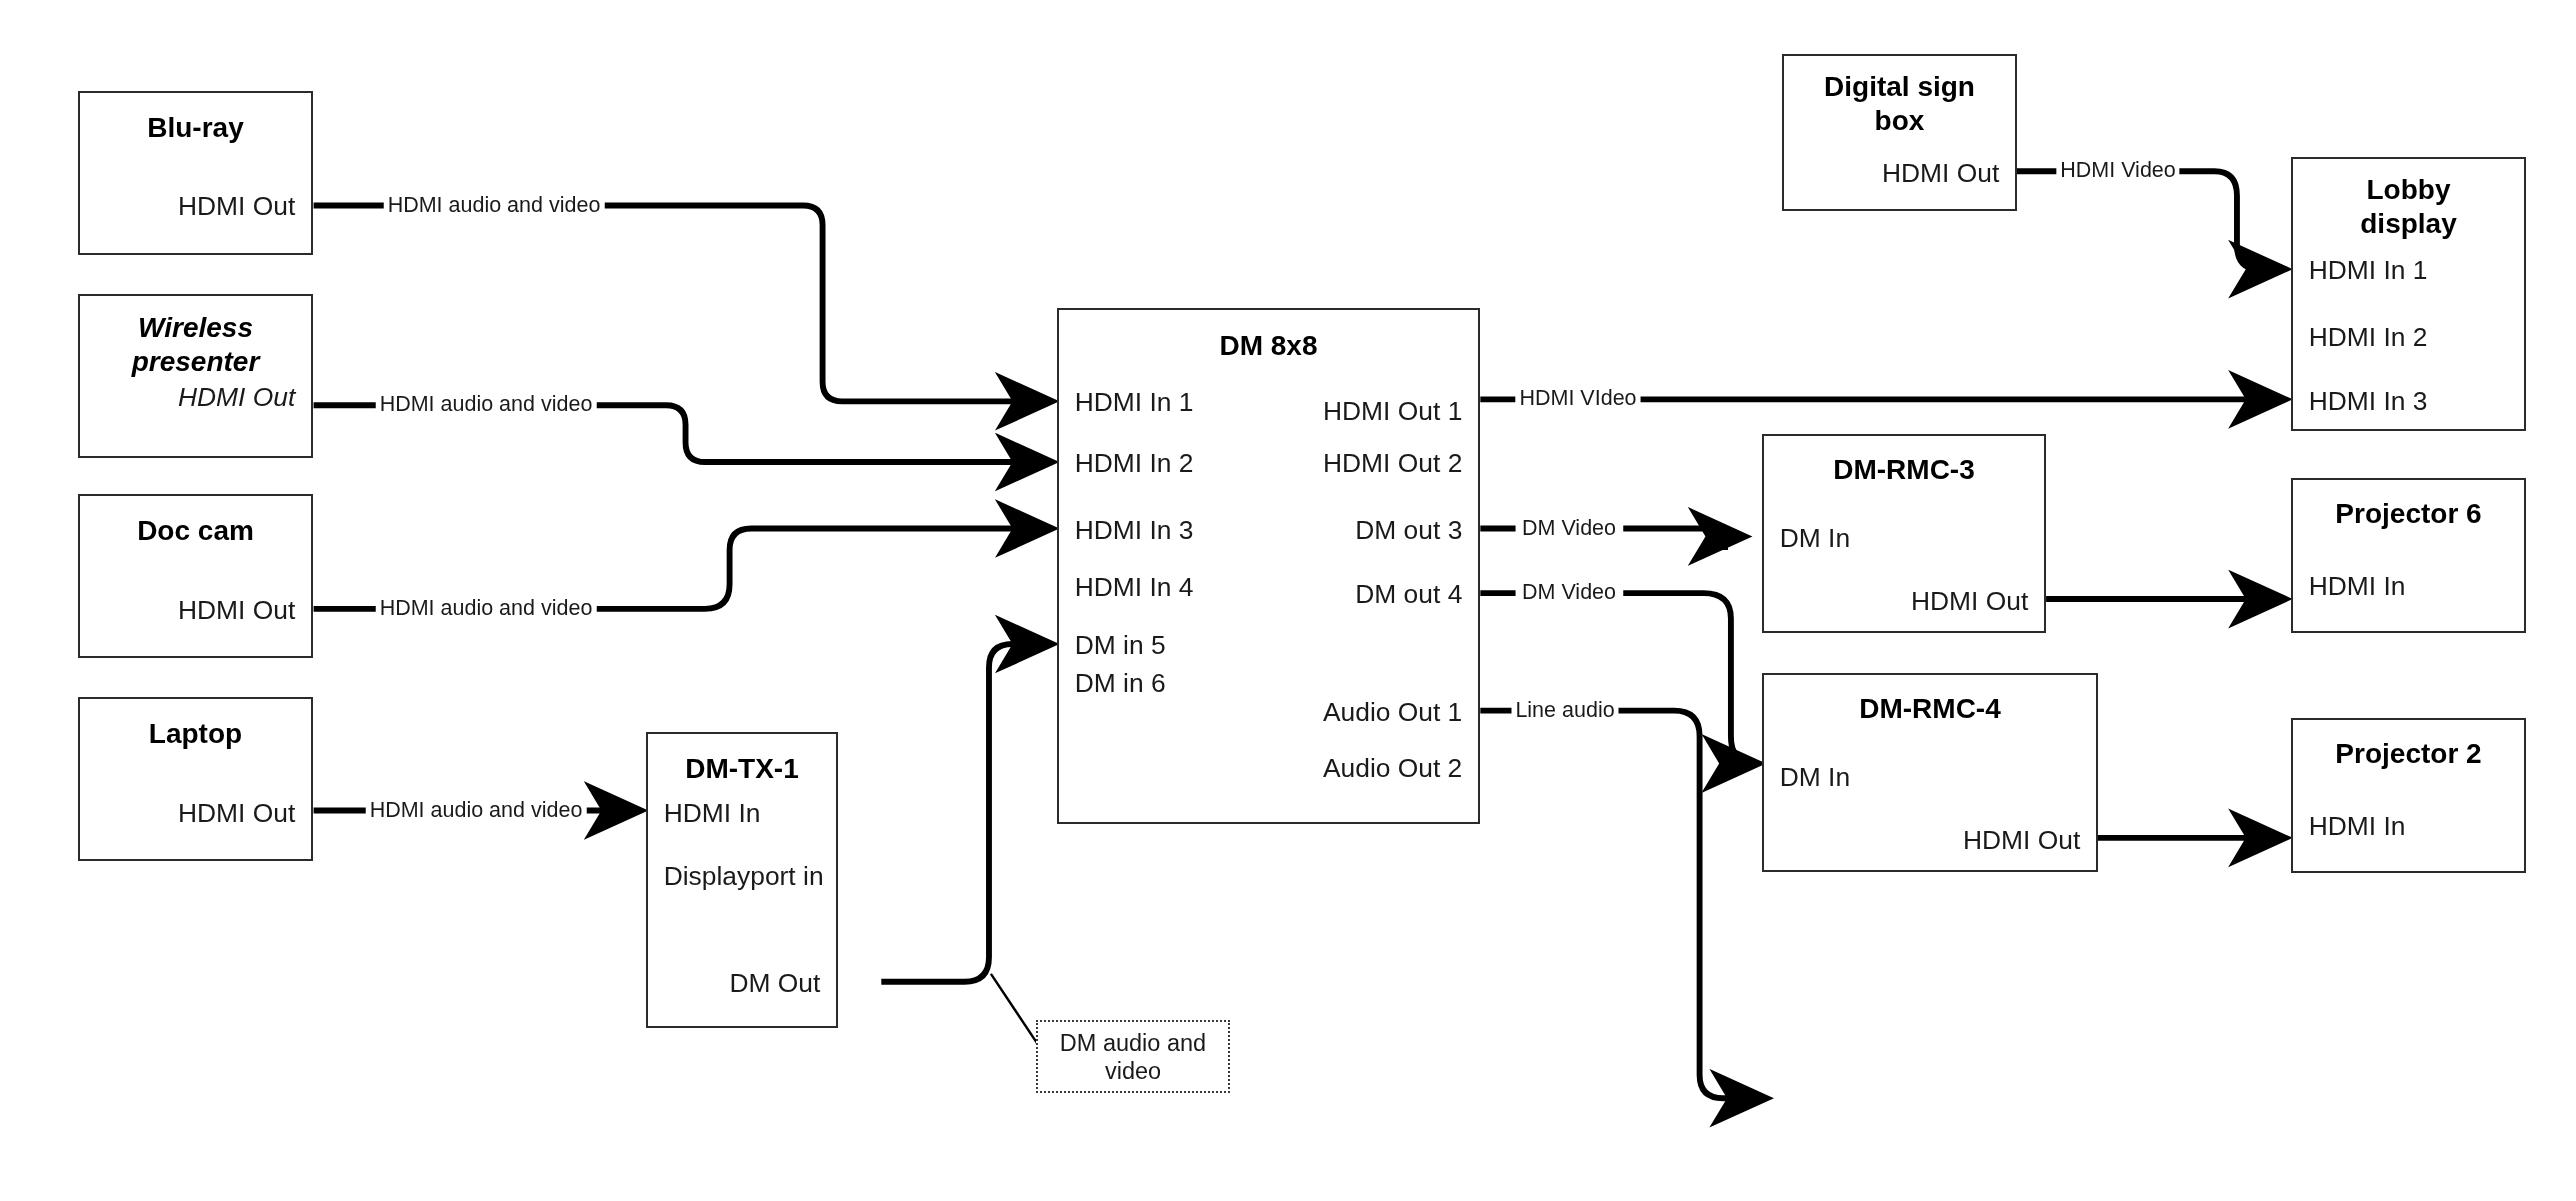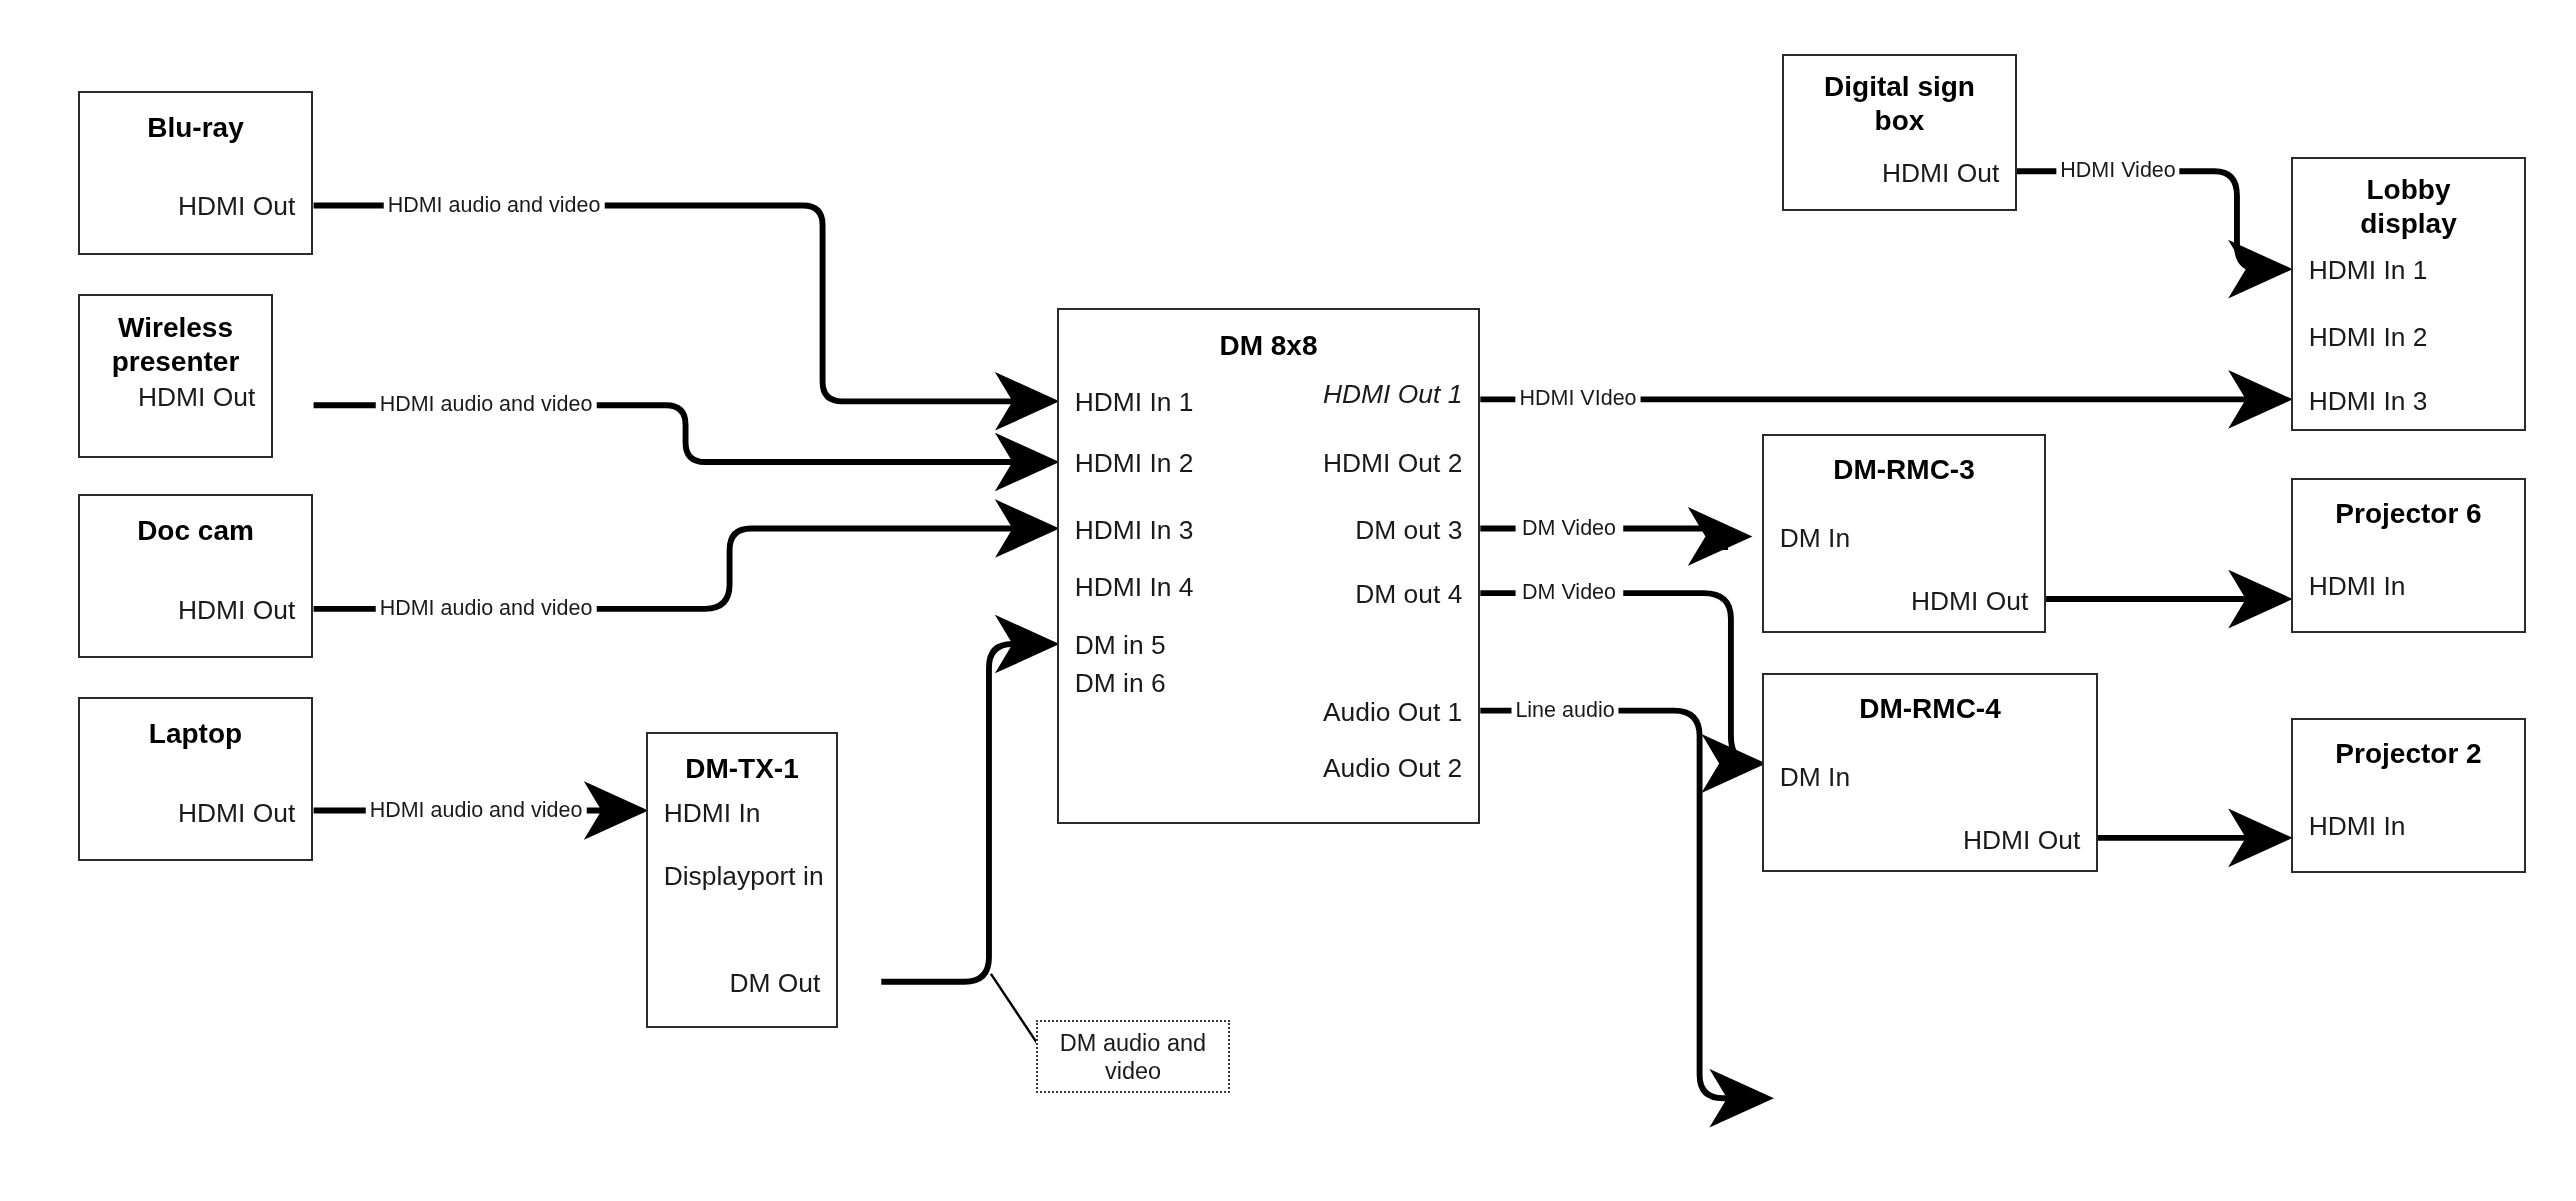--- a/index.html
+++ b/index.html
@@ -118,21 +118,21 @@
     <path d="M 2090,612 L 2330,612" fill="none" stroke="#000000" stroke-width="6" marker-end="url(#arrow)"></path>
 
     <path d="M 2090,856 L 2330,856" fill="none" stroke="#000000" stroke-width="6" marker-end="url(#arrow)"></path>
   </svg>
 
   <div class="node" style="left:78px; top:91px; width:235px; height:164px;">
     <div class="node-title" style="top:17.6px;">Blu-ray</div>
     <div class="port right" style="top:98px;">HDMI Out</div>
   </div>
 
-  <div class="node" style="left:78px; top:294px; width:195px; height:164px;">
+  <div class="node" style="left:78px; top:294px; width:235px; height:164px;font-style:italic;">
     <div class="node-title" style="top:14.7px; padding:0 21.5px;">Wireless presenter</div>
     <div class="port right" style="top:86px;">HDMI Out</div>
   </div>
 
   <div class="node" style="left:78px; top:494px; width:235px; height:164px;">
     <div class="node-title" style="top:17.6px;">Doc cam</div>
     <div class="port right" style="top:99px;">HDMI Out</div>
   </div>
 
   <div class="node" style="left:78px; top:697px; width:235px; height:164px;padding-left:20px;">
@@ -148,21 +148,21 @@
   </div>
 
   <div class="node" style="left:1057px; top:308px; width:423px; height:516px;">
     <div class="node-title" style="top:18.6px;">DM 8x8</div>
     <div class="port left" style="top:77px;">HDMI In 1</div>
     <div class="port left" style="top:138px;">HDMI In 2</div>
     <div class="port left" style="top:205px;">HDMI In 3</div>
     <div class="port left" style="top:262px;">HDMI In 4</div>
     <div class="port left" style="top:320px;">DM in 5</div>
     <div class="port left" style="top:358px;">DM in 6</div>
-    <div class="port right" style="top:69px;font-style:italic;">HDMI Out 1</div>
+    <div class="port right" style="top:86px;">HDMI Out 1</div>
     <div class="port right" style="top:138px;">HDMI Out 2</div>
     <div class="port right" style="top:205px;">DM out 3</div>
     <div class="port right" style="top:269px;">DM out 4</div>
     <div class="port right" style="top:387px;">Audio Out 1</div>
     <div class="port right" style="top:443px;">Audio Out 2</div>
   </div>
 
   <div class="node" style="left:1782px; top:54px; width:235px; height:157px;padding-left:12px;">
     <div class="node-title" style="top:13.7px; padding:0 29px;">Digital sign box</div>
     <div class="port right" style="top:102px;">HDMI Out</div>

